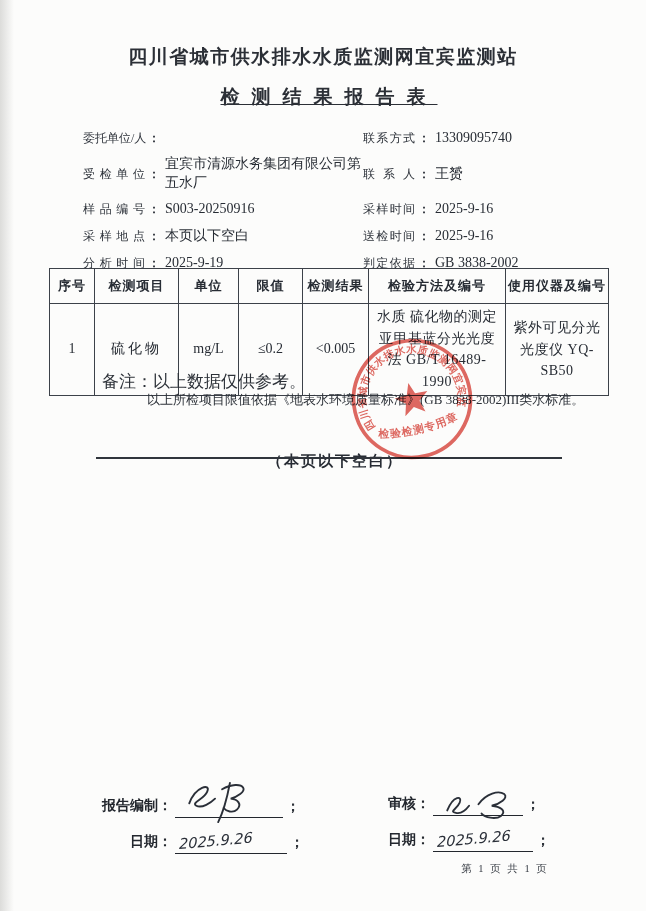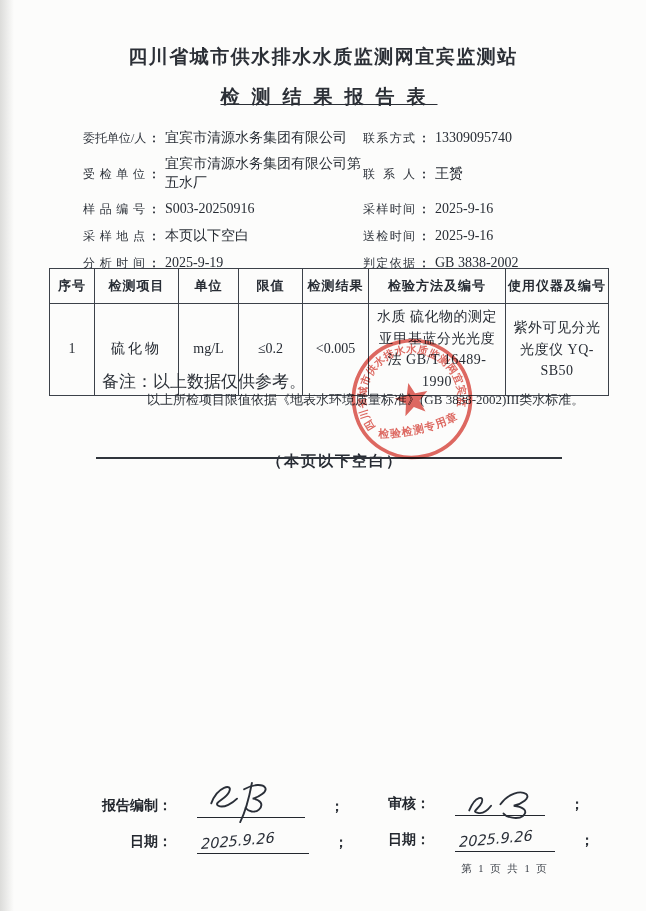--- a/index.html
+++ b/index.html
@@ -72,21 +72,21 @@
   
   .stamp {
     position:absolute; left:350px; top:337px; width:124px; height:124px;
     opacity:0.82; mix-blend-mode:multiply; transform:rotate(-13deg);
     pointer-events:none;
   }
   
   .sig-block { position:absolute; }
   .sig-block.left  { left:88px;  top:782px; width:260px; }
   .sig-block.right { left:384px; top:780px; width:220px; }
-  .sig-row { display:flex; align-items:flex-end; height:36px;gap:22px; }
+  .sig-row { display:flex; align-items:flex-end; height:36px; }
   .slabel { font-size:14px; font-weight:700; color:#23272e; white-space:nowrap; text-align:right; padding-bottom:3px; }
   .sig-block.left  .slabel { width:84px; }
   .sig-block.right .slabel { width:46px; }
   .sline {
     position:relative; border-bottom:1.6px solid #23272e; height:34px;
     margin-left:3px;
   }
   .sline.name-l { width:108px; } .sline.date-l { width:112px; }
   .sline.name-r { width:90px;  } .sline.date-r { width:100px; }
   .spunct { font-size:14px; font-weight:700; padding:0 0 2px 3px; }
@@ -108,21 +108,20 @@
 <div class="scan-edge"></div>
 
 <div class="doc-title">四川省城市供水排水水质监测网宜宾监测站</div>
 <div class="doc-subtitle">检测结果报告表</div>
 
 <div class="info">
   <div class="info-col left">
     <div class="info-row h1">
       <span class="ilabel">委托单位/人</span>
         <span class="icolon">：</span>
-      <span class="ivalue">宜宾市清源水务集团有限公司</span>
     </div>
     <div class="info-row h2">
       <span class="ilabel">受检单位</span>
         <span class="icolon">：</span>
       <span class="ivalue">宜宾市清源水务集团有限公司第五水厂</span>
     </div>
     <div class="info-row h1">
       <span class="ilabel">样品编号</span>
         <span class="icolon">：</span>
       <span class="ivalue">S003-20250916</span>

